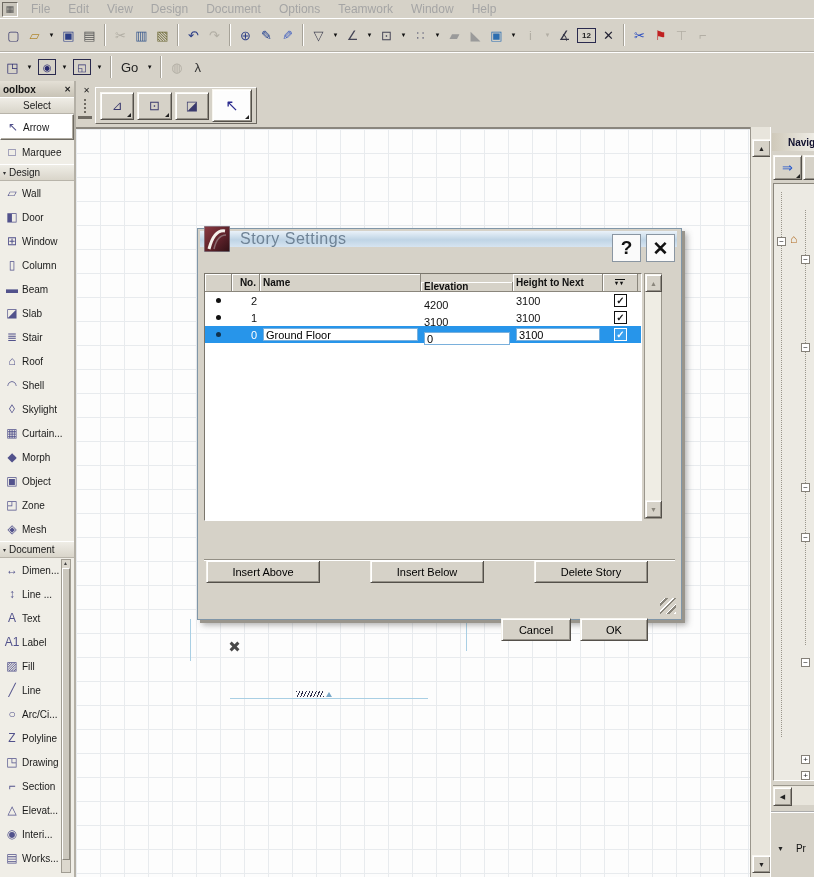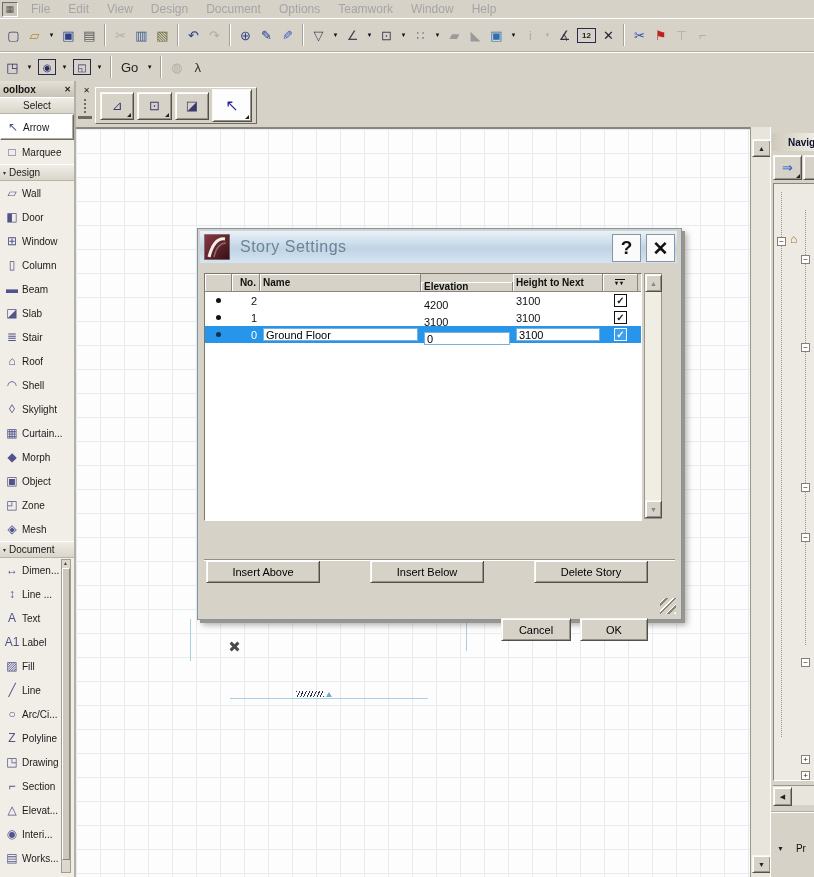--- a/index.html
+++ b/index.html
@@ -102,21 +102,21 @@
   #nav-hscroll .hbtn{position:absolute;left:0;top:1px;width:17px;height:17px;display:flex;align-items:center;
                      justify-content:center;font-size:7px;color:#222;}
   #navbottom{position:absolute;left:0;top:684px;width:44px;height:66px;background:#d6d2c8;
              border-top:2px groove #fff;}
   #navbottom .row{position:absolute;left:6px;top:30px;display:flex;align-items:center;gap:12px;
                   font-size:10px;color:#111;}
   #navbottom .tw{font-size:7px;color:#222;}
   
   #dialog{position:absolute;left:197px;top:228px;width:483px;height:390px;background:#d6d2c8;
           border:1px solid #8096a8;box-shadow:3px 3px 0 0 #99958c, 5px 5px 6px rgba(80,80,80,.45);z-index:50;}
-  #dtitle{position:absolute;left:2px;top:2px;width:477px;height:32px;
+  #dtitle{position:absolute;left:2px;top:2px;width:477px;height:16px;
           background:linear-gradient(180deg,#eaf2f9 0%,#bfd4e5 55%,#d6e4f1 100%);
           display:flex;align-items:center;}
   #dlogo{width:26px;height:26px;margin-left:4px;flex:0 0 26px;}
   #dtitle .txt{margin-left:10px;font-size:16px;color:#6f8396;letter-spacing:.5px;}
   .tbtn3{position:absolute;top:3px;width:29px;height:28px;background:#fafafa;border:1px solid #8a96a2;
          font-size:19px;font-weight:bold;color:#111;display:flex;align-items:center;justify-content:center;
          font-family:"Liberation Sans",sans-serif;padding:0;}
   .tbtn3.help{left:412px;} .tbtn3.close{left:446px;}
   #tablewrap{position:absolute;left:6px;top:44px;width:458px;height:248px;display:flex;}
   #stories-table{width:437px;height:246px;background:#fff;border:1px solid;border-color:#7a766c #fff #fff #7a766c;}

